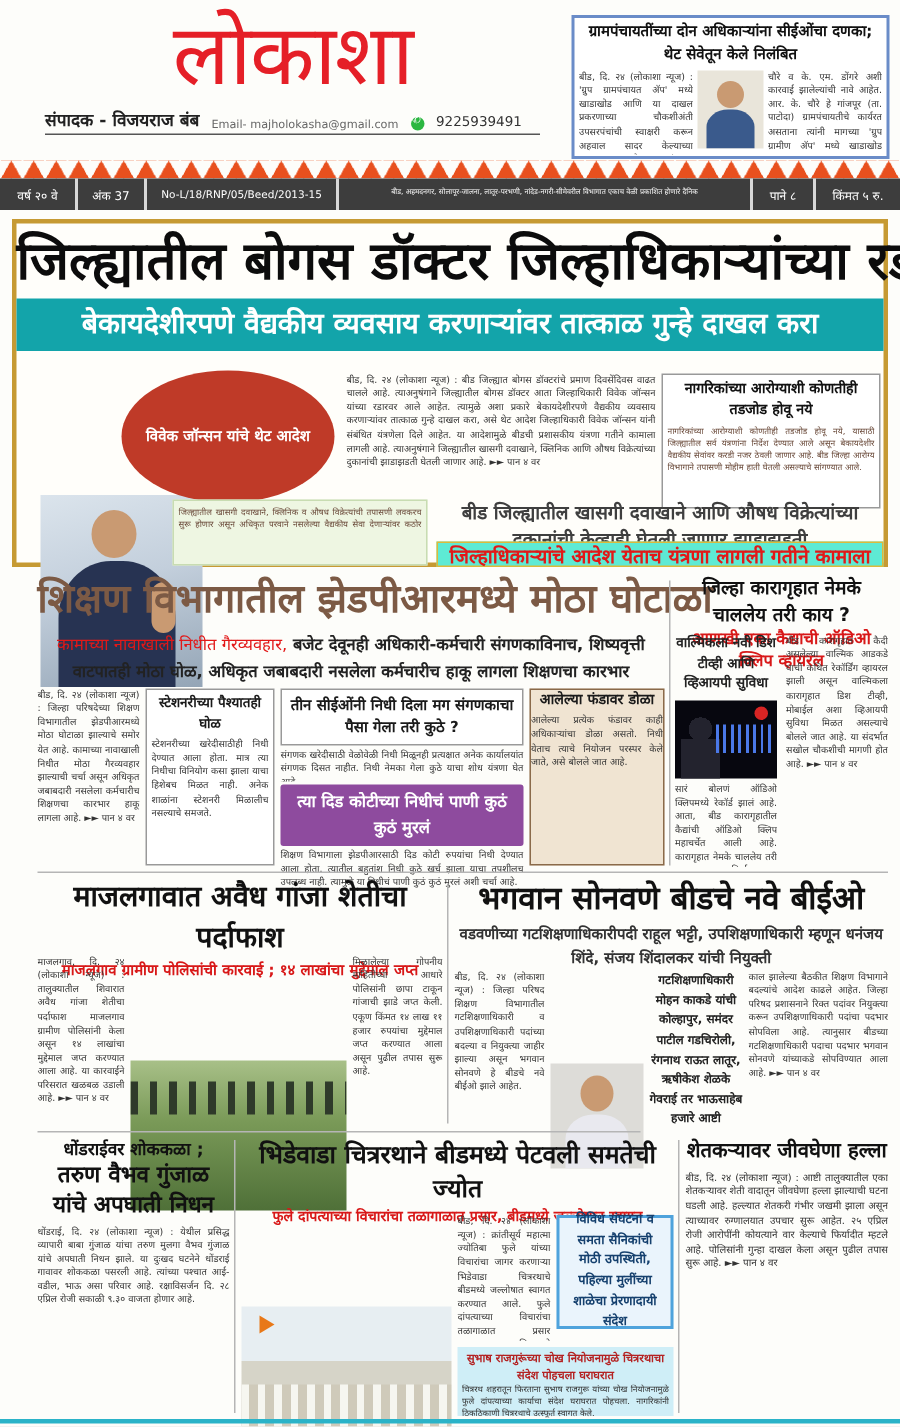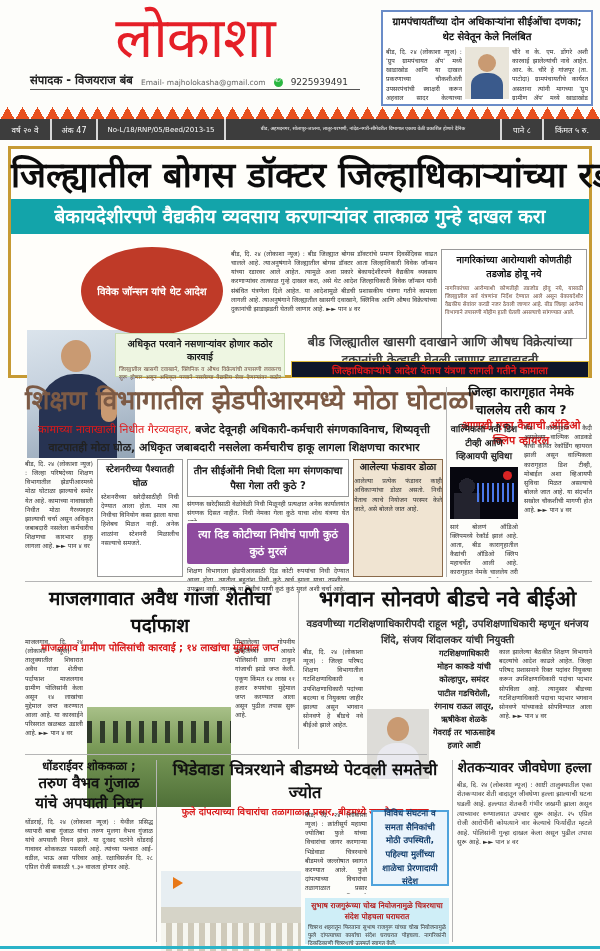--- a/index.html
+++ b/index.html
@@ -20,21 +20,21 @@
   .bunting{background:conic-gradient(from 150deg at 50% 0%,#e8501e 0 60deg,transparent 60deg);background-size:15px 12px;background-repeat:repeat-x}
   .datebar{display:flex;background:#3d3d3d;color:#fff;align-items:stretch}
   .datebar>div{display:flex;align-items:center;justify-content:center;border-right:2px solid #d8d8d8;padding:0 4px;font-size:8px;white-space:nowrap}
   
   .leadbox{border:3px solid #c69a33;background:#fffefa}
   .lead-hl{font-size:35px;font-weight:900;color:#0c0c0c;text-align:center;line-height:1.35;white-space:nowrap}
   .teal{background:#13a4aa;color:#fff;font-size:19px;font-weight:bold;text-align:center;padding:4px 0;line-height:1.4}
   .ellipse{background:#bf3a28;border-radius:50%;color:#fff;font-weight:bold;font-size:10px;line-height:1.5;display:flex;align-items:center;justify-content:center;text-align:center;padding:8px}
   .inbox{border:1px solid #999;background:#fff;padding:3px}
   .greenbox{background:#eef6e2;border:1px solid #c8dcb2;padding:3px}
-  .redstrip{background:#0f172a;border:1px solid #ddb93a;color:#e21818;font-weight:bold;font-size:10px;text-align:center;display:flex;align-items:center;justify-content:center}
+  .redstrip{background:#5eead4;border:1px solid #ddb93a;color:#e21818;font-weight:bold;font-size:13px;text-align:center;display:flex;align-items:center;justify-content:center}
   
   .hl-brown{font-size:26px;font-weight:900;color:#7c5a45;text-align:center;white-space:nowrap;line-height:1.35}
   .hl-black-lg{font-weight:900;color:#111;text-align:center;line-height:1.4}
   .sub-red{color:#e21818;font-weight:normal}
   .purple{background:#8e4b9e;color:#fff;font-weight:bold;font-size:11px;text-align:center;padding:4px 6px;line-height:1.5;border-radius:2px}
   .tanbox{background:#f0e4d2;border:1px solid #8a6a4a;padding:0}
   .bluebox{background:#eaf4fc;border:2px solid #4fa3dc;padding:4px;color:#15406e;font-weight:bold;font-size:8.5px;text-align:center;line-height:1.6;display:flex;align-items:center;justify-content:center}
   .cyanbox{background:#cfeef7;padding:3px}
   
   .ph{position:relative;overflow:hidden}
@@ -78,21 +78,21 @@
         <div class="head" style="left:13px;top:7px;width:18px;height:18px"></div>
         <div class="torso" style="left:6px;top:26px;width:32px;height:26px;background:#3a5a8c"></div>
       </div>
       <div class="tiny" style="flex:1;height:56px">चौरे व के. एम. डोंगरे अशी कारवाई झालेल्यांची नावे आहेत. आर. के. चौरे हे गांजपूर (ता. पाटोदा) ग्रामपंचायतीचे कार्यरत असताना त्यांनी मागच्या 'ग्रुप ग्रामीण अ‍ॅप' मध्ये खाडाखोड करून चार ►► पान ४ वर</div>
     </div>
   </div>
 
   <div class="abs bunting" style="left:0;top:107px;width:600px;height:12px"></div>
   <div class="abs datebar" style="left:0;top:119px;width:600px;height:21px">
     <div style="width:52px">वर्ष २० वे</div>
-    <div style="width:46px">अंक 47</div>
+    <div style="width:46px">अंक 37</div>
     <div style="width:128px;font-size:7px">No-L/18/RNP/05/Beed/2013-15</div>
     <div style="flex:1;font-size:4.8px;white-space:normal;line-height:1.3">बीड, अहमदनगर, सोलापूर-जालना, लातूर-परभणी, नांदेड-नगरी-सीमेवरील विभागात एकाच वेळी प्रकाशित होणारे दैनिक</div>
     <div style="width:42px">पाने ८</div>
     <div style="width:56px;border-right:none">किंमत ५ रु.</div>
   </div>
 
   <div class="abs leadbox" style="left:8px;top:146px;width:584px;height:232px">
     <div class="lead-hl" style="margin-top:3px">जिल्ह्यातील बोगस डॉक्टर जिल्हाधिकाऱ्यांच्या रडारवर</div>
     <div class="teal">बेकायदेशीरपणे वैद्यकीय व्यवसाय करणाऱ्यांवर तात्काळ गुन्हे दाखल करा</div>
 
@@ -104,21 +104,20 @@
     <div class="ellipse abs" style="left:70px;top:98px;width:142px;height:88px">विवेक जॉन्सन यांचे थेट आदेश</div>
 
     <div class="tiny abs" style="left:220px;top:100px;width:206px;height:94px">बीड, दि. २४ (लोकाशा न्यूज) : बीड जिल्ह्यात बोगस डॉक्टरांचे प्रमाण दिवसेंदिवस वाढत चालले आहे. त्याअनुषंगाने जिल्ह्यातील बोगस डॉक्टर आता जिल्हाधिकारी विवेक जॉन्सन यांच्या रडारवर आले आहेत. त्यामुळे अशा प्रकारे बेकायदेशीरपणे वैद्यकीय व्यवसाय करणाऱ्यांवर तात्काळ गुन्हे दाखल करा, असे थेट आदेश जिल्हाधिकारी विवेक जॉन्सन यांनी संबंधित यंत्रणेला दिले आहेत. या आदेशामुळे बीडची प्रशासकीय यंत्रणा गतीने कामाला लागली आहे. त्याअनुषंगाने जिल्ह्यातील खासगी दवाखाने, क्लिनिक आणि औषध विक्रेत्यांच्या दुकानांची झाडाझडती घेतली जाणार आहे. ►► पान ४ वर</div>
 
     <div class="inbox abs" style="left:430px;top:100px;width:146px;height:90px">
       <div class="bold ctr" style="font-size:9.5px;line-height:1.5;color:#111">नागरिकांच्या आरोग्याशी कोणतीही तडजोड होवू नये</div>
       <div class="tiny2" style="height:44px;margin-top:2px">नागरिकांच्या आरोग्याशी कोणतीही तडजोड होवू नये, यासाठी जिल्ह्यातील सर्व यंत्रणांना निर्देश देण्यात आले असून बेकायदेशीर वैद्यकीय सेवांवर करडी नजर ठेवली जाणार आहे. बीड जिल्हा आरोग्य विभागाने तपासणी मोहीम हाती घेतली असल्याचे सांगण्यात आले.</div>
     </div>
 
     <div class="greenbox abs" style="left:104px;top:184px;width:170px;height:44px">
-      <div class="bold ctr" style="font-size:9.5px;line-height:1.4;color:#1a1a1a">अधिकृत परवाने नसणाऱ्यांवर होणार कठोर कारवाई</div>
       <div class="tiny2" style="height:16px;margin-top:1px">जिल्ह्यातील खासगी दवाखाने, क्लिनिक व औषध विक्रेत्यांची तपासणी लवकरच सुरू होणार असून अधिकृत परवाने नसलेल्या वैद्यकीय सेवा देणाऱ्यांवर कठोर कारवाई केली जाईल, असे प्रशासनाकडून स्पष्ट करण्यात आले आहे.</div>
     </div>
 
     <div class="bold ctr abs" style="left:280px;top:184px;width:298px;font-size:12.5px;line-height:1.45;color:#3f3f3f">बीड जिल्ह्यातील खासगी दवाखाने आणि औषध विक्रेत्यांच्या दुकानांची केव्हाही घेतली जाणार झाडाझडती</div>
     <div class="redstrip abs" style="left:280px;top:212px;width:298px;height:17px">जिल्हाधिकाऱ्यांचे आदेश येताच यंत्रणा लागली गतीने  कामाला</div>
   </div>
 
   <div class="abs" style="left:25px;top:383px;width:567px;height:198px">
 
     <div class="abs" style="left:0;top:0;width:418px;height:198px">

